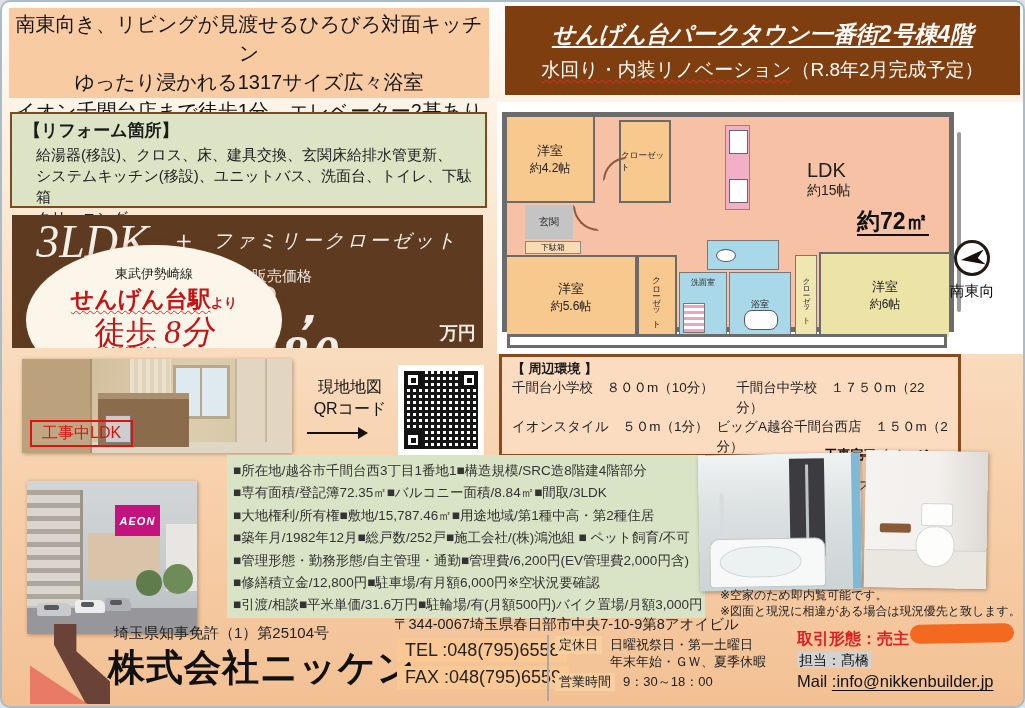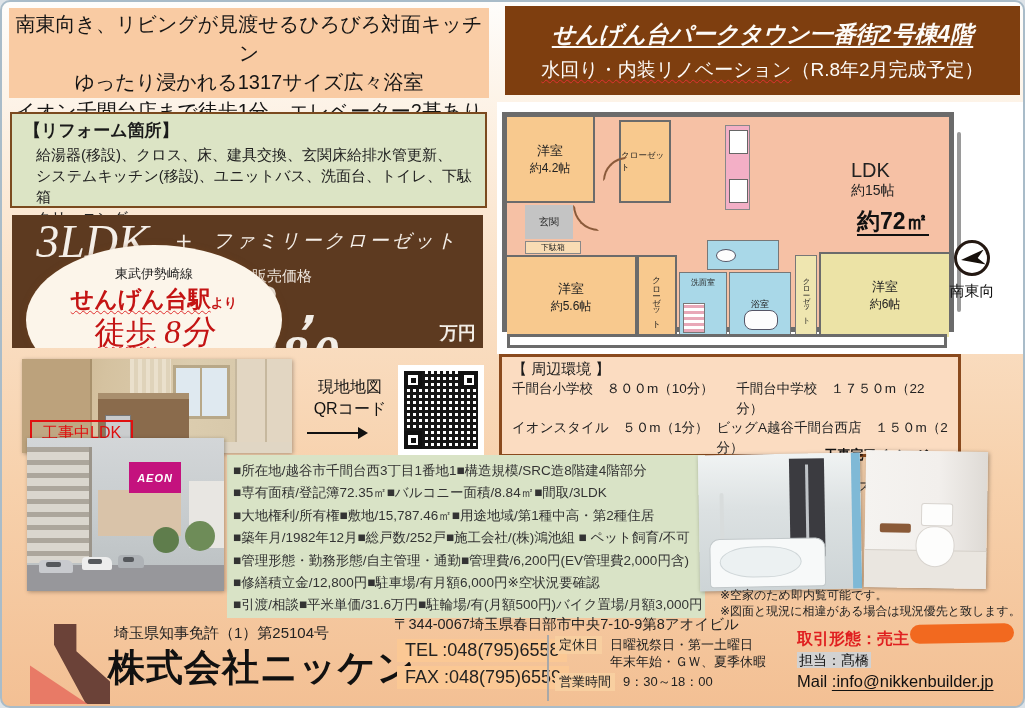--- a/index.html
+++ b/index.html
@@ -66,21 +66,21 @@
   .hatch{position:absolute;background:repeating-linear-gradient(0deg,#E8A8B8 0 3px,#FFF 3px 6px);border:1px solid #777;}
   .tub{position:absolute;background:#FDFDFD;border:1px solid #556;border-radius:8px;}
   .wc{position:absolute;background:#FDFDFD;border:1px solid #556;border-radius:50%;}
   .arc{position:absolute;border:2px solid #8A5A3A;border-color:transparent transparent #8A5A3A #8A5A3A;}
   .kitchen-unit{position:absolute;background:#F3AFC6;border:1px solid #888;}
   .kitchen-unit::before,.kitchen-unit::after{content:"";position:absolute;left:3px;width:17px;height:22px;background:#FFF;border:1px solid #666;}
   .kitchen-unit::before{top:4px;} .kitchen-unit::after{bottom:6px;}
   .fp-edge{position:absolute;left:460px;top:30px;width:4px;height:180px;background:#9A9A9A;border-radius:2px;}
   
   .surroundings{left:497px;top:352px;width:462px;height:103px;background:#FBDCC1;border:3px solid #8A4A1E;padding:3px 10px;}
-  .stitle{font-size:15px;font-weight:normal;}
+  .stitle{font-size:13px;font-weight:bold;}
   .srow{display:flex;font-size:13.5px;line-height:19.5px;color:#222;}
   .srow .c1{width:228px;}
   
   .ldk-photo{left:20px;top:357px;width:270px;height:94px;background:linear-gradient(100deg,#C2AB85 0%,#D5C2A0 30%,#DCCDAF 60%,#D3C4A6 100%);overflow:hidden;box-shadow:1px 1px 4px rgba(0,0,0,.3);}
   .lp-wall{position:absolute;left:0;top:0;width:26%;height:100%;background:#BCA27C;border-right:2px solid #A8916C;}
   .lp-window{position:absolute;left:56%;top:6%;width:21%;height:58%;background:#DFE9F0;border:3px solid #B8A888;}
   .lp-window::after{content:"";position:absolute;left:46%;top:0;width:2px;height:100%;background:#B8A888;}
   .lp-curtain{position:absolute;left:40%;top:0;width:15%;height:50%;background:repeating-linear-gradient(90deg,#EAE0CC 0 4px,#DFD3BA 4px 8px);}
   .lp-counter{position:absolute;left:28%;top:36%;width:34%;height:58%;background:#8A6B4C;border-top:6px solid #A98F6E;}
   .lp-counter::after{content:"";position:absolute;left:8%;bottom:8%;width:26%;height:55%;background:#C8CACB;border:1px solid #777;}
@@ -95,21 +95,21 @@
   .qr{left:396px;top:363px;width:86px;height:90px;background:#FFF;padding:6px;}
   .qr-pattern{position:relative;width:100%;height:100%;
     background:repeating-linear-gradient(90deg,#151515 0 3px,transparent 3px 6px),
                repeating-linear-gradient(0deg,#151515 0 3px,#FFF 3px 6px);}
   .qr-finder{position:absolute;width:18px;height:18px;border:4px solid #111;background:#FFF;}
   .qr-finder .qr-dot{position:absolute;left:3px;top:3px;width:5px;height:5px;background:#111;}
   
   .details{left:225px;top:453px;width:478px;height:163px;background:#D9E3C6;padding:5px 6px;}
   .dline{font-size:13.5px;line-height:22.4px;color:#333;white-space:nowrap;}
   
-  .bld-photo{left:25px;top:436px;width:197px;height:153px;background:linear-gradient(180deg,#D3D6D8 0%,#C6CBCD 55%,#B9BEC0 100%);overflow:hidden;box-shadow:1px 1px 4px rgba(0,0,0,.3);}
+  .bld-photo{left:25px;top:479px;width:170px;height:153px;background:linear-gradient(180deg,#D3D6D8 0%,#C6CBCD 55%,#B9BEC0 100%);overflow:hidden;box-shadow:1px 1px 4px rgba(0,0,0,.3);}
   .bp-mansion{position:absolute;left:0;top:6%;width:33%;height:76%;background:repeating-linear-gradient(180deg,#ACA69C 0 5px,#DAD6CE 5px 13px);border-right:3px solid #9B958B;}
   .bp-store{position:absolute;left:36%;top:34%;width:42%;height:30%;background:#D9C3A9;}
   .bp-sign{position:absolute;left:52%;top:16%;width:26%;height:20%;background:#C4127E;color:#FFF;font-size:11px;font-weight:bold;font-style:italic;display:flex;align-items:center;justify-content:center;letter-spacing:1px;}
   .bp-right{position:absolute;left:82%;top:28%;width:18%;height:44%;background:#E8E6E2;}
   .bp-tree{position:absolute;border-radius:50%;background:#5F7D4C;}
   .bp-road{position:absolute;left:0;bottom:0;width:100%;height:17%;background:#97979B;}
   .bp-car{position:absolute;height:13px;border-radius:4px 6px 2px 2px;}
   .bp-car::after{content:"";position:absolute;left:20%;top:2px;width:45%;height:5px;background:#55585C;border-radius:2px;}
   
   .comp-label{left:800px;top:444px;width:150px;text-align:center;font-size:13px;font-weight:bold;color:#111;}
@@ -211,21 +211,21 @@
       </div>
       <div class="room" style="left:18px;top:88px;width:48px;height:34px;background:#C4C4C4;font-size:10px;">
         <span>玄関</span>
       </div>
       <div class="room" style="left:18px;top:124px;width:56px;height:13px;background:#F9DCB4;border:1px solid #888;font-size:8px;">
         <span>下駄箱</span>
       </div>
       <div class="kitchen-unit" style="left:218px;top:8px;width:25px;height:85px;"></div>
       <div class="arc" style="left:66px;top:88px;width:26px;height:26px;border-radius:0 0 0 100%;"></div>
       <div class="arc" style="left:96px;top:40px;width:24px;height:24px;border-radius:0 0 0 100%;transform:rotate(90deg);"></div>
-      <div class="fp-ldk-label" style="left:300px;top:42px;margin-left:44px;">
+      <div class="fp-ldk-label" style="left:300px;top:42px;">
         <div class="l1">LDK</div>
         <div class="l2">約15帖</div>
       </div>
       <div class="fp-area" style="left:350px;top:92px;">約72㎡</div>
       <div class="room r-orange" style="left:0;top:138px;width:130px;height:82px;border-right:2px solid #6B6B6B;border-top:2px solid #6B6B6B;">
         <span class="rname">洋室</span>
         <span class="rsize">約5.6帖</span>
       </div>
       <div class="room r-orange tinytxt" style="left:130px;top:138px;width:40px;height:82px;border:2px solid #6B6B6B;border-bottom:none;">
         <span class="vtext">クローゼット</span>

